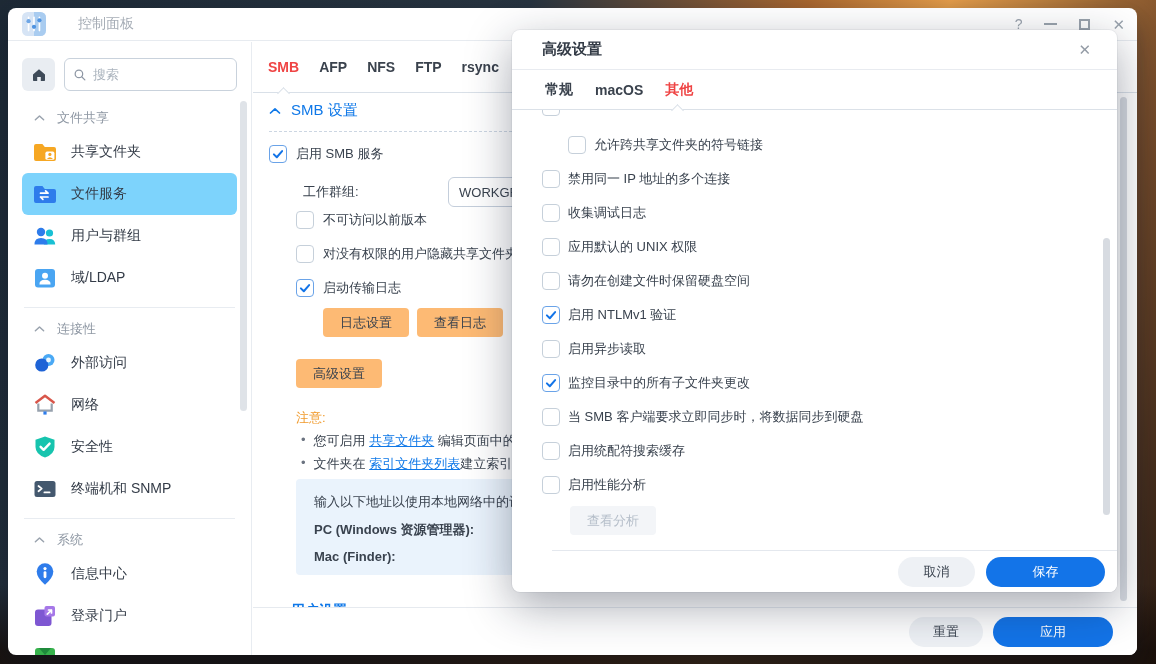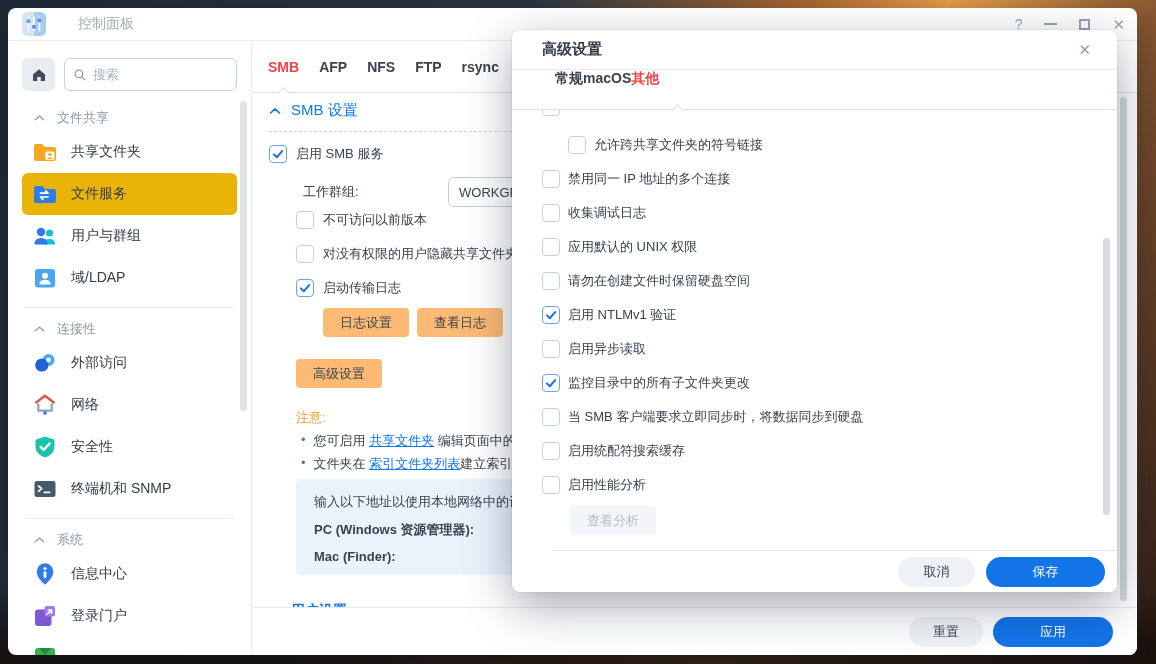--- a/index.html
+++ b/index.html
@@ -36,21 +36,21 @@
     position:absolute; left:0; top:34px; bottom:0; width:244px;
     border-right:1px solid #e8ecf1; padding:16px 14px 0 14px; overflow:hidden;
   }
   .sb-top { display:flex; gap:9px; margin-bottom:14px; }
   .home-btn { width:33px; height:33px; background:#e9edf2; border-radius:6px; display:flex; align-items:center; justify-content:center; flex:0 0 auto; }
   .search-box { flex:1; height:33px; border:1px solid #c9d2dc; border-radius:6px; display:flex; align-items:center; padding:0 8px; background:#fff; }
   .search-box input { border:none; outline:none; width:100%; font-size:13px; color:#39424e; font-family:inherit; margin-left:6px; }
   .search-box input::placeholder { color:#a9b2bc; }
   .sb-section { display:flex; align-items:center; gap:12px; height:26px; padding-left:12px; color:#8f98a4; font-size:13px; margin-top:4px; }
   .sb-item { display:flex; align-items:center; gap:13px; height:42px; padding:0 10px; border-radius:6px; cursor:pointer; font-size:14px; color:#343c48; }
-  .sb-item.selected { background:#eab308;text-align:center; }
+  .sb-item.selected { background:#7dd3fc;text-align:center; }
   .sb-item .ic { width:26px; height:26px; display:inline-flex; flex:0 0 auto; }
   .sb-div { border-top:1px solid #e8ecf1; margin:8px 2px; }
   .sb-scroll { position:absolute; right:4px; top:59px; width:7px; height:310px; background:#dfe3e8; border-radius:4px; }
   
   .main { position:absolute; left:245px; top:34px; right:0; bottom:0; }
   .tabbar { position:relative; height:51px; border-bottom:1px solid #d9e0e8; display:flex; align-items:center; gap:20px; padding:0 0 0 15px; }
   .tab { font-weight:bold; font-size:14px; color:#3a424d; cursor:pointer; }
   .tab.active { color:#ef4444; }
   .notch { position:absolute; bottom:-5.5px; width:9px; height:9px; background:#fff; border-left:1px solid #d9e0e8; border-top:1px solid #d9e0e8; transform:rotate(45deg); }
   .content { position:relative; height:515px; overflow:hidden; }
@@ -79,21 +79,21 @@
   .vthumb { position:absolute; width:7px; border-radius:4px; background:#d7dbe1; }
   
   .modal {
     position:absolute; left:512px; top:30px; width:605px; height:562px;
     background:#fff; border-radius:8px; z-index:40; overflow:hidden;
     box-shadow:0 14px 46px rgba(20,30,50,.38), 0 0 0 1px rgba(25,40,60,.05);
   }
   .dlg-header { position:relative; height:40px; border-bottom:1px solid #e8ebf0; display:flex; align-items:center; padding:0 26px 0 30px; }
   .dlg-title { font-size:15px; font-weight:bold; color:#333b46; }
   .dlg-close { margin-left:auto; color:#949ca6; font-size:15px; cursor:pointer; }
-  .dlg-tabs { position:relative; height:40px; border-bottom:1px solid #dbe1e8; display:flex; align-items:flex-start; padding-left:43px; }
+  .dlg-tabs { position:relative; height:40px; border-bottom:1px solid #dbe1e8; display:flex; align-items:center; padding-left:33px; gap:22px; }
   .dlg-list { position:relative; height:440px; overflow:hidden; padding-top:18px; }
   .dlg-row { display:flex; align-items:center; gap:8px; height:34px; padding-left:30px; font-size:13px; }
   .dlg-row.indent { padding-left:56px; }
   .dlg-footer { position:absolute; left:0; right:0; bottom:0; height:42px; border-top:1px solid #e4e8ee; display:flex; align-items:center; justify-content:flex-end; gap:11px; padding-right:12px; background:#fff;margin-left:40px; }
   .w74 { min-width:74px; } .w120 { min-width:120px; } .w77 { min-width:77px; } .w119 { min-width:119px; }
 </style>
 </head>
 <body>
 
 <div class="desktop">

